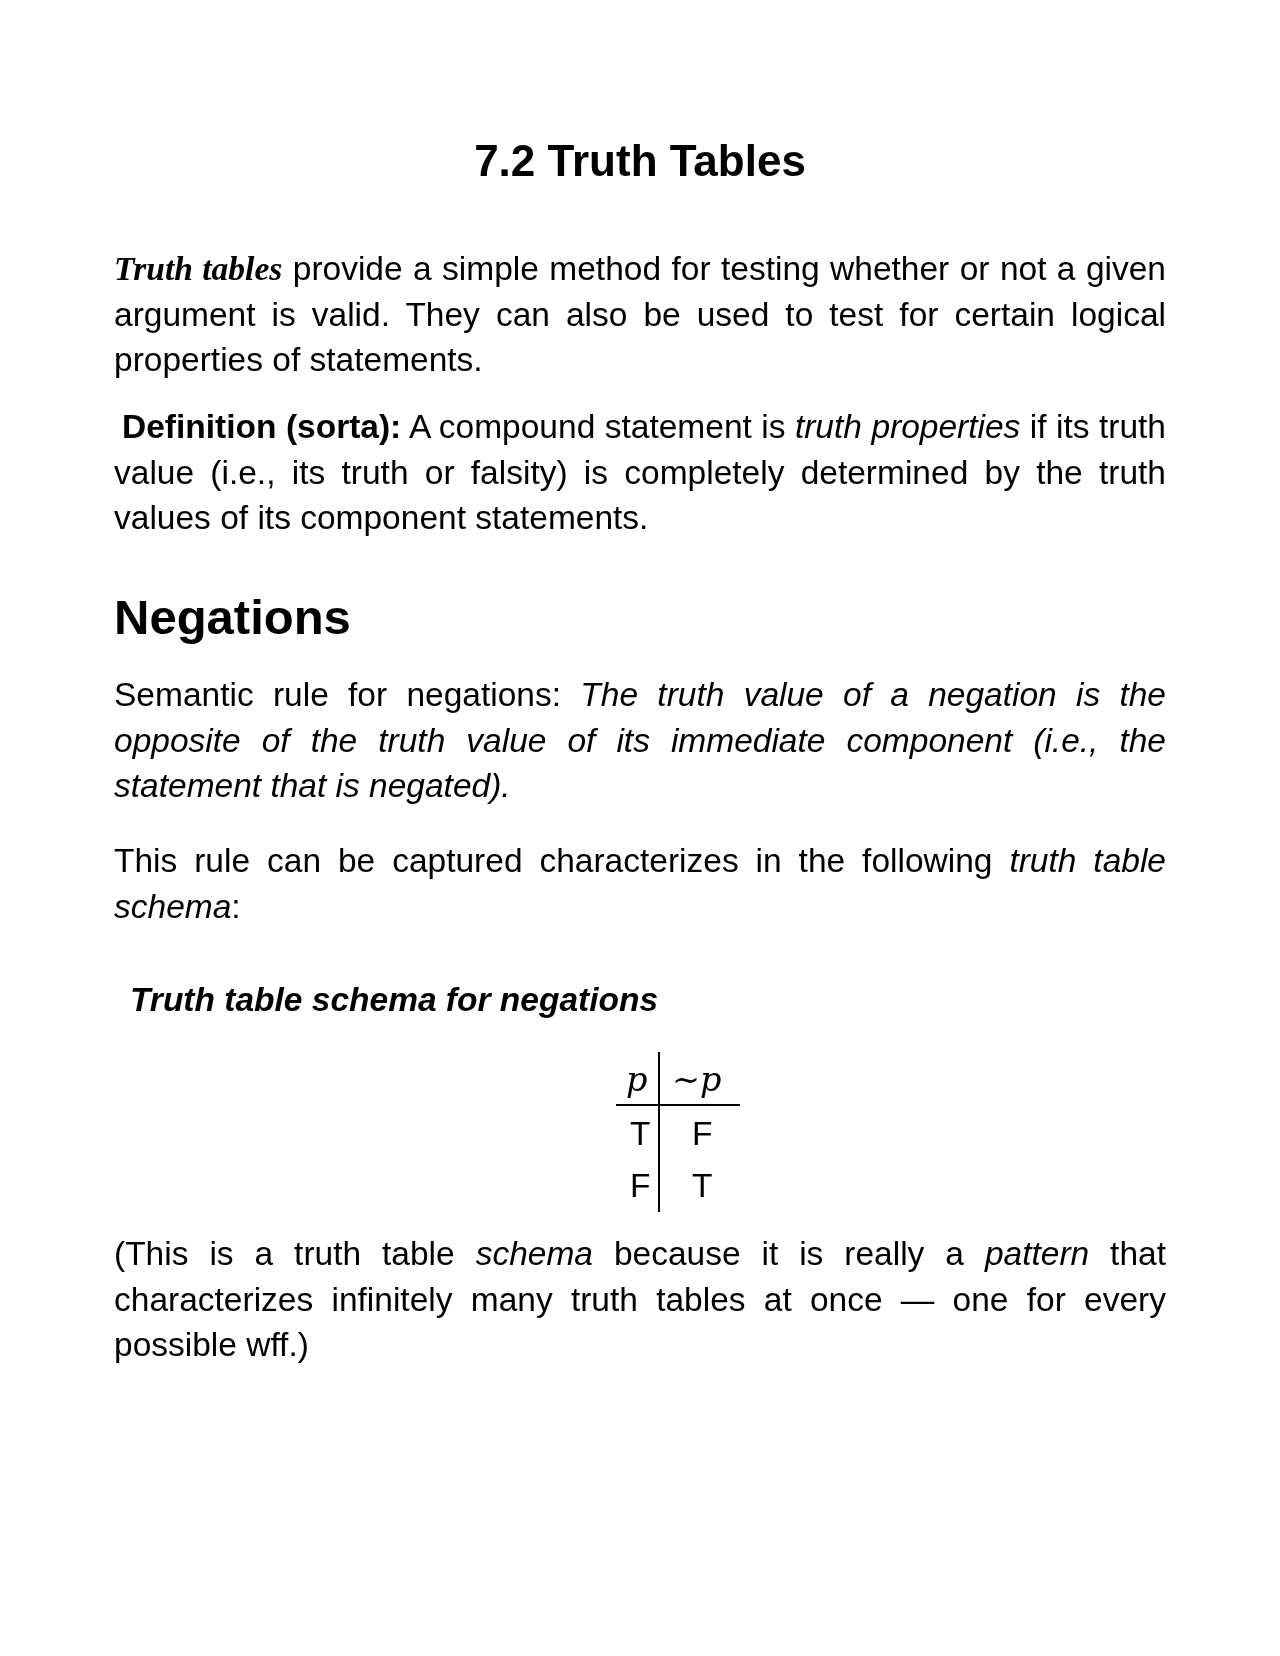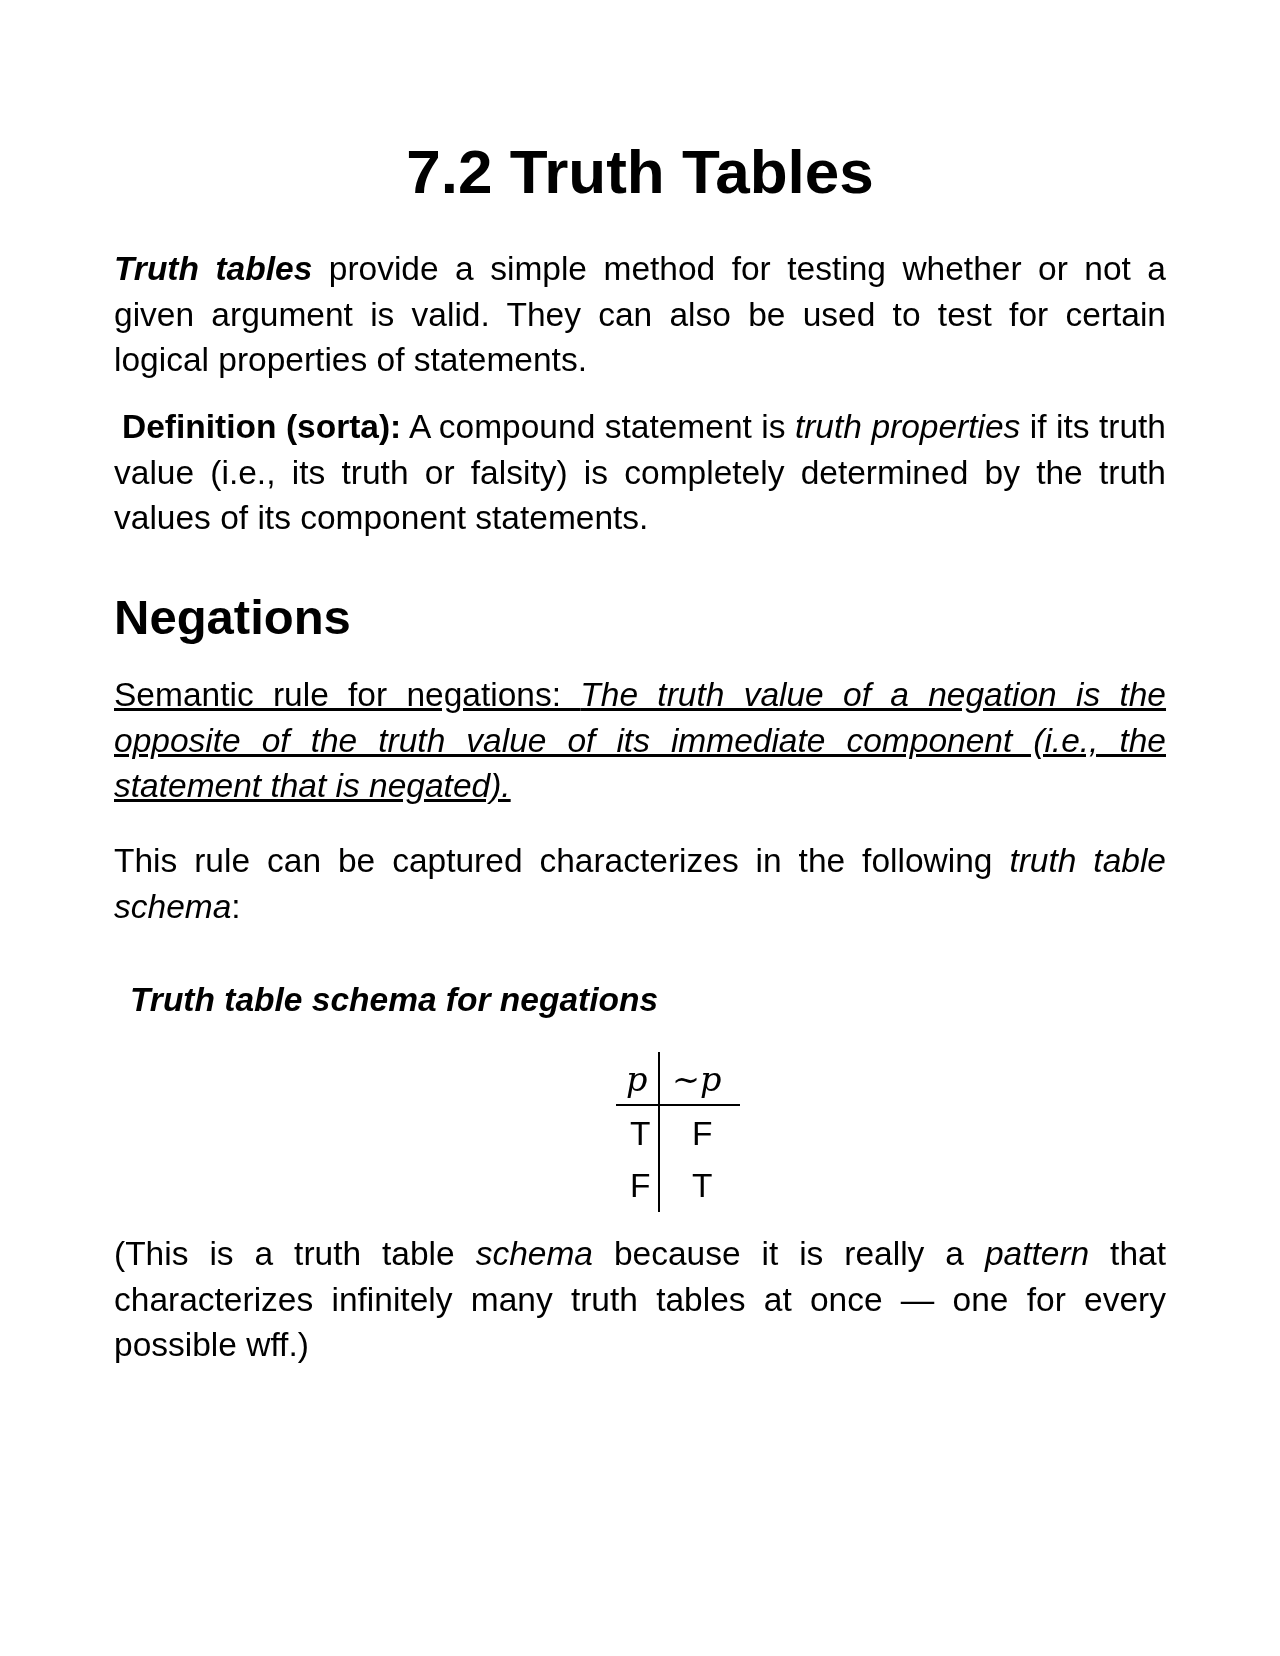--- a/index.html
+++ b/index.html
@@ -2,36 +2,36 @@
 <html><head>
 <meta charset="utf-8">
 <style>
   html, body { margin: 0; padding: 0; background: #ffffff; }
   body {
     width: 1280px; height: 1656px; position: relative; overflow: hidden;
     font-family: "Liberation Sans", sans-serif; color: #000;
   }
   .page { position: absolute; left: 114px; top: 0; width: 1052px; }
   .title {
-    position: absolute; left: 0; width: 1052px; top: 144px;
-    text-align: center; font-weight: bold; font-size: 62px; line-height: 56px; margin: 0;
+    position: absolute; left: 0; width: 1052px; top: 133px;
+    text-align: center; font-weight: bold; font-size: 44px; line-height: 56px; margin: 0;
   }
   .para {
     position: absolute; left: 0; width: 1052px; margin: 0;
     font-size: 33.5px; line-height: 45.5px; text-align: justify;
   }
   .h2 {
     position: absolute; left: 0; top: 593px; margin: 0;
     font-weight: bold; font-size: 49px; line-height: 48px;
   }
   .subhead {
     position: absolute; left: 0; top: 963px; margin: 16px;
     font-weight: bold; font-style: italic; font-size: 33.5px; line-height: 42px;
   }
-  .bi { font-weight: bold; font-style: italic; }
+  .bi { font-weight: bold; font-style: italic; font-family: Liberation Serif, serif; }
   .b { font-weight: bold; margin-left: 8px; }
   .i { font-style: italic; }
   .tt {
     position: absolute; left: 462px; top: 1052px; width: 240px; height: 160px;
   }
   .tt .vline { position: absolute; left: 82px; top: 0; width: 2px; height: 160px; background: #000; }
   .tt .hline { position: absolute; left: 40px; top: 52px; width: 124px; height: 2px; background: #000; }
   .tt .cell { position: absolute; font-size: 33.5px; line-height: 40px; }
   .tt .math { font-family: "DejaVu Serif", serif; font-style: italic; }
 </style>
@@ -41,21 +41,21 @@
 <div class="page">
 
   <h1 class="title">7.2 Truth Tables</h1>
 
   <p class="para" style="top:246px;"><span class="bi">Truth tables</span><span> provide a simple method for testing whether or not a given argument is valid.  They can also be used to test for certain logical properties of statements.</span></p>
 
   <p class="para" style="top:404px;"><span class="b">Definition (sorta):</span><span>  A compound statement is </span><span class="i">truth properties</span><span> if its truth value (i.e., its truth or falsity) is completely determined by the truth values of its component statements.</span></p>
 
   <h2 class="h2">Negations</h2>
 
-  <p class="para" style="top:672px;text-decoration:underline;"><span>Semantic rule for negations:  </span><span class="i">The truth value of a negation is the opposite of the truth value of its immediate component (i.e., the statement that is negated).</span></p>
+  <p class="para" style="top:672px;"><span>Semantic rule for negations:  </span><span class="i">The truth value of a negation is the opposite of the truth value of its immediate component (i.e., the statement that is negated).</span></p>
 
   <p class="para" style="top:838px;"><span>This rule can be captured characterizes in the following </span><span class="i">truth table schema</span><span>:</span></p>
 
   <div class="subhead">Truth table schema for negations</div>
 
   <div class="tt">
     <div class="vline"></div>
     <div class="hline"></div>
     <div class="cell math" style="left:50px; top:8px;">p</div>
     <div class="cell math" style="left:96px; top:8px;">∼p</div>

